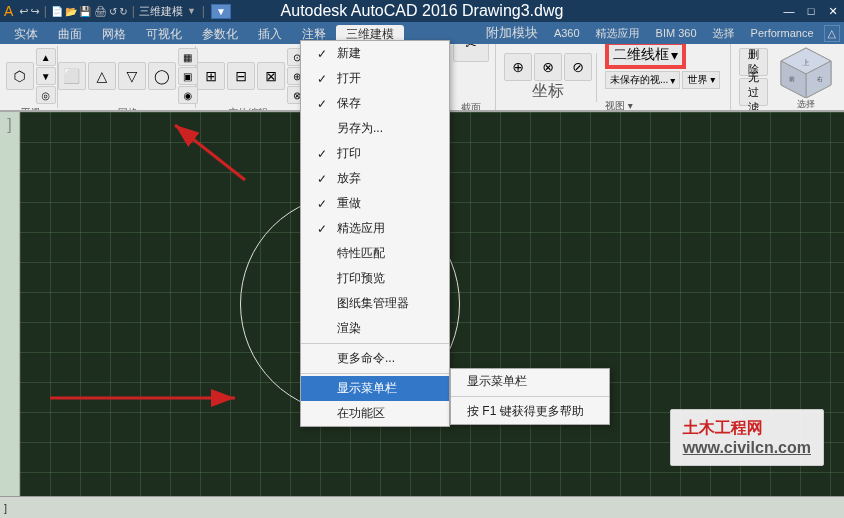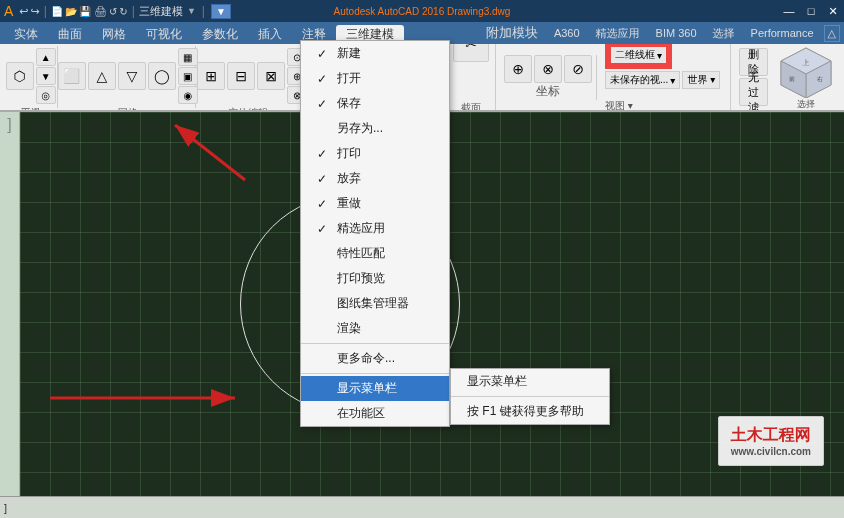--- a/index.html
+++ b/index.html
@@ -291,21 +291,21 @@
     <span style="color:#ccc;font-size:10px;">↺</span>
     <span style="color:#ccc;font-size:10px;">↻</span>
     <span style="color:#777;margin:0 2px;">|</span>
 
     <span style="color:#ddd;font-size:11px;">三维建模</span>
     <span style="color:#aaa;font-size:9px;margin-left:2px;">▼</span>
     <span style="color:#777;margin:0 4px;">|</span>
 
     <span style="background:#5a8ac8;color:white;padding:1px 4px;font-size:10px;border:1px solid #3a6aa8;cursor:pointer;">▼</span>
   </div>
-  <span style="font-size:10px;color:#f97316;">Autodesk AutoCAD 2016  Drawing3.dwg</span>
+  <span style="font-size:16px;color:#ffffff;">Autodesk AutoCAD 2016  Drawing3.dwg</span>
   <div id="titlebar-controls">
     <span class="title-btn">—</span>
     <span class="title-btn">□</span>
     <span class="title-btn close">✕</span>
   </div>
 </div>
 
 <div id="ribbon-tabs">
   <div class="rtab">实体</div>
   <div class="rtab">曲面</div>
@@ -390,26 +390,26 @@
       <div class="rib-icon" style="width:36px;height:36px;">✂</div>
       <div style="font-size:10px;color:#555;text-align:right;margin-top:39px;">截面<br>平面</div>
     </div>
 
     <div style="display:flex;flex-direction:column;align-items:center;padding:0 4px;border-right:1px solid #ccc;">
       <div style="display:flex;gap:2px;align-items:center;">
         <div class="rib-icon">⊕</div>
         <div class="rib-icon">⊗</div>
         <div class="rib-icon">⊘</div>
       </div>
-      <div style="font-size:12px;color:#555;">坐标</div>
+      <div style="font-size:16px;color:#555;">坐标</div>
     </div>
 
     <div style="display:flex;flex-direction:column;padding:2px 4px;border-right:1px solid #ccc;min-width:130px;">
       <div style="display:flex;gap:2px;margin-bottom:2px;">
-        <div style="background:#e8e8e8;border:6px solid #ef4444;padding:1px 4px;font-size:10px;display:flex;align-items:center;gap:2px;cursor:pointer;">
+        <div style="background:#e8e8e8;border:4px solid #ef4444;padding:1px 4px;font-size:14px;display:flex;align-items:center;gap:2px;cursor:pointer;">
           <span>二维线框</span>
           <span>▾</span>
         </div>
       </div>
       <div style="display:flex;gap:2px;">
         <div style="background:#e8e8e8;border:1px solid #ccc;padding:1px 4px;font-size:10px;display:flex;align-items:center;gap:2px;cursor:pointer;">
           <span>未保存的视...</span>
           <span>▾</span>
         </div>
         <div style="background:#e8e8e8;border:1px solid #ccc;padding:1px 4px;font-size:10px;cursor:pointer;">世界 ▾</div>
@@ -466,21 +466,21 @@
           <marker id="arrowhead2" markerWidth="8" markerHeight="6" refX="8" refY="3" orient="auto">
             <polygon points="0 0, 8 3, 0 6" fill="#cc2222"></polygon>
           </marker>
         </defs>
         <line x1="0" y1="15" x2="185" y2="15" stroke="#cc2222" stroke-width="3" marker-end="url(#arrowhead2)"></line>
       </svg>
     </div>
 
     <div id="watermark">
       <div style="font-size:16px;font-weight:bold;color:#cc2222;">土木工程网</div>
-      <div style="font-size:10px;color:#555;">www.civilcn.com</div>
+      <div style="font-size:16px;color:#555;text-decoration:underline;">www.civilcn.com</div>
     </div>
   </div>
 </div>
 
 <div id="dropdown">
 
 
   <div class="dd-item">
     <span class="check">✓</span>
     <span>新建</span>

